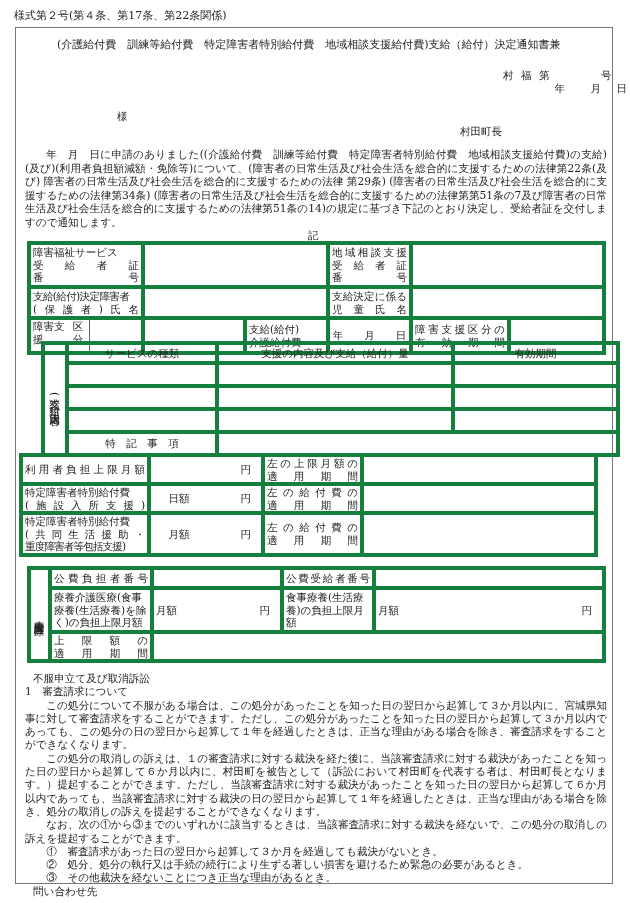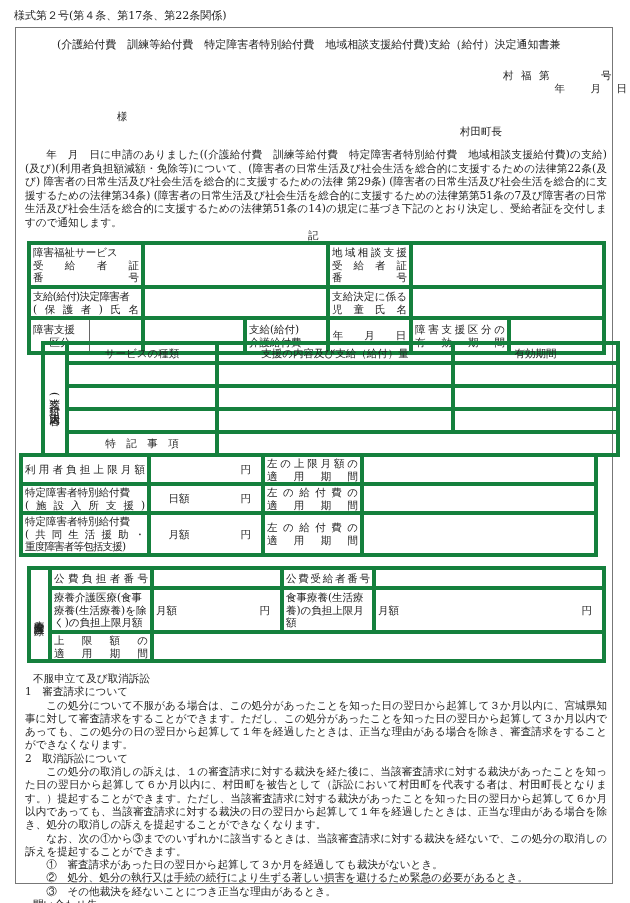--- a/index.html
+++ b/index.html
@@ -97,21 +97,21 @@
     <td colspan="3"></td>
     <td colspan="2">
       <div class="dist">支給決定に係る</div>
       <div class="dist">児　童　氏　名</div>
     </td>
     <td colspan="3"></td>
   </tr>
   <tr style="height:31px">
     <td colspan="1" style="padding:0">
       <div style="display:flex;height:31px">
-        <div style="width:54px;border-right:1px solid #666;padding:0 2px;display:flex;flex-direction:column;justify-content:center">
+        <div style="width:54px;border-right:1px solid #666;padding:0 2px;display:flex;flex-direction:row;justify-content:center">
           <div>障害支援</div>
           <div class="center">区分</div>
         </div>
         <div style="flex:1"></div>
       </div>
     </td>
     <td colspan="2"></td>
     <td colspan="1" style="padding:0">
       <div style="padding:0 2px">
         <div>支給(給付)</div>
@@ -248,20 +248,19 @@
     </td>
     <td colspan="3"></td>
   </tr>
 </tbody>
   </table>
 
 <div class="appeal">
   <p style="padding-left:8px">不服申立て及び取消訴訟</p>
   <p>1　審査請求について</p>
   <p class="ind1">この処分について不服がある場合は、この処分があったことを知った日の翌日から起算して３か月以内に、宮城県知事に対して審査請求をすることができます。ただし、この処分があったことを知った日の翌日から起算して３か月以内であっても、この処分の日の翌日から起算して１年を経過したときは、正当な理由がある場合を除き、審査請求をすることができなくなります。</p>
-  <p>2　取消訴訟について</p>
   <p class="ind1">この処分の取消しの訴えは、１の審査請求に対する裁決を経た後に、当該審査請求に対する裁決があったことを知った日の翌日から起算して６か月以内に、村田町を被告として（訴訟において村田町を代表する者は、村田町長となります。）提起することができます。ただし、当該審査請求に対する裁決があったことを知った日の翌日から起算して６か月以内であっても、当該審査請求に対する裁決の日の翌日から起算して１年を経過したときは、正当な理由がある場合を除き、処分の取消しの訴えを提起することができなくなります。</p>
   <p class="ind1">なお、次の①から③までのいずれかに該当するときは、当該審査請求に対する裁決を経ないで、この処分の取消しの訴えを提起することができます。</p>
   <p class="ind-num" style="padding-left:2em">①　審査請求があった日の翌日から起算して３か月を経過しても裁決がないとき。</p>
   <p class="ind-num" style="padding-left:2em">②　処分、処分の執行又は手続の続行により生ずる著しい損害を避けるため緊急の必要があるとき。</p>
   <p class="ind-num" style="padding-left:2em">③　その他裁決を経ないことにつき正当な理由があるとき。</p>
   <p style="padding-left:8px">問い合わせ先</p>
 </div>
 
 </body></html>

